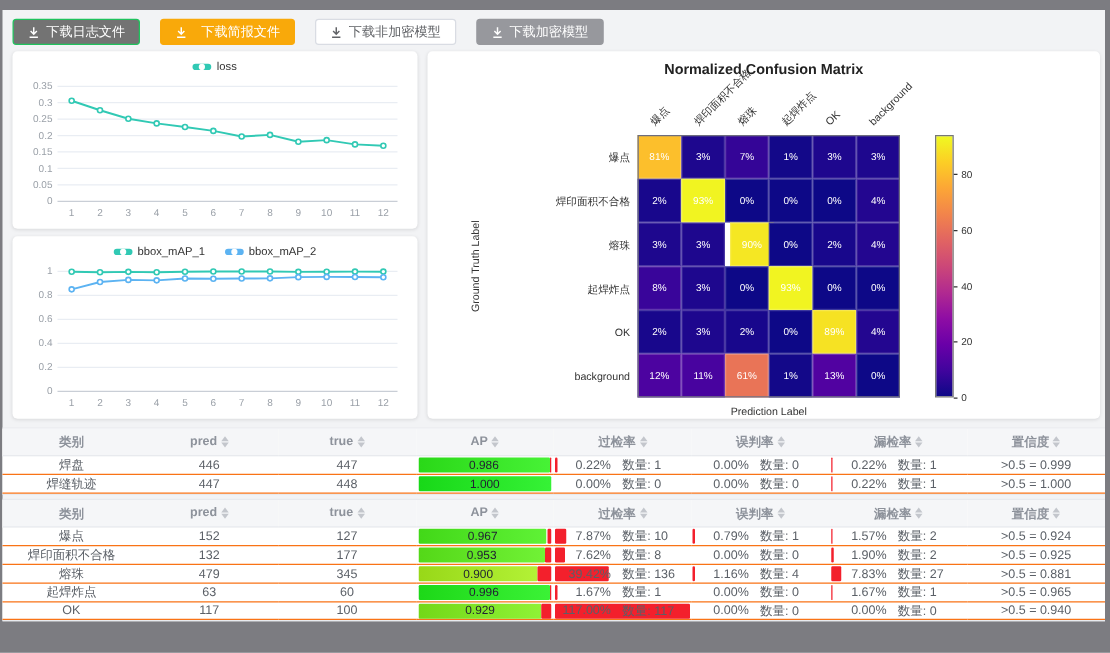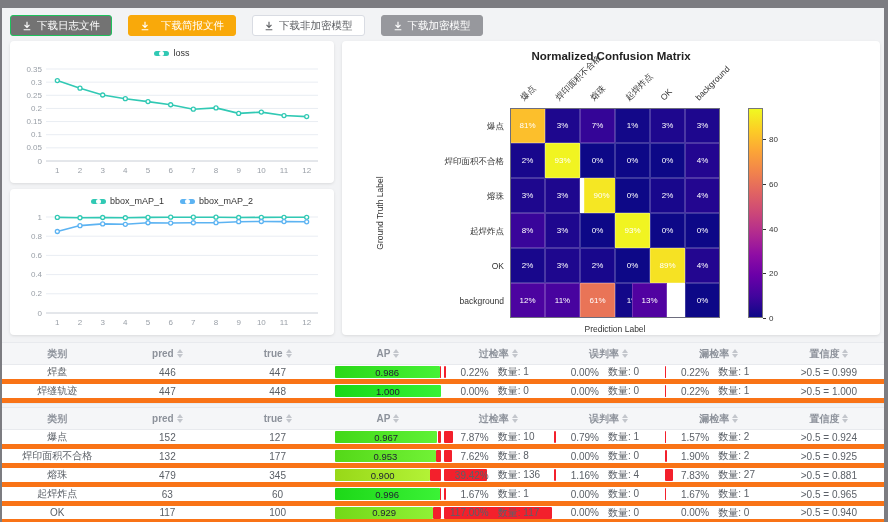--- a/index.html
+++ b/index.html
@@ -31,21 +31,21 @@
   .cb-tick{position:absolute;width:3px;height:1px;background:#333;}
   .cb-label{position:absolute;font-size:8px;color:#333;}
   .tables{margin-top:7px;display:flex;flex-direction:column;gap:3px;padding-right:0;}
   .table-wrap{background:#fff;border:1px solid #e8eaee;border-left:none;border-right:none;}
   table{width:100%;border-collapse:collapse;table-layout:fixed;background:#fff;}
   th{height:21px;font-size:10px;color:#8d929b;font-weight:bold;border-bottom:1px solid #e8eaee;background:#f5f6f8;padding:0;}
   .th-inner{display:flex;align-items:center;justify-content:center;gap:3px;}
   .carets{display:flex;flex-direction:column;gap:1px;}
   .caret-up{width:0;height:0;border-left:3px solid transparent;border-right:3px solid transparent;border-bottom:4px solid #c3c6cc;}
   .caret-down{width:0;height:0;border-left:3px solid transparent;border-right:3px solid transparent;border-top:4px solid #c3c6cc;}
-  td{height:13px;font-size:10px;color:#5b6067;text-align:center;border-bottom:5px solid #f97316;padding:0;margin-top:44px;}
+  td{height:13px;font-size:10px;color:#5b6067;text-align:center;border-bottom:1px solid #f97316;padding:0;margin-top:44px;}
   .ap-track{position:relative;height:12px;margin:0 2px;display:flex;align-items:flex-end;}
   .ap-bar{height:12px;display:flex;align-items:center;justify-content:center;font-size:9.5px;color:#223;border-radius:1px;}
   .ap-rem{height:12px;background:#f3202c;margin-left:auto;border-radius:1px;}
   .rate-track{position:relative;height:12px;margin:0 1px;}
   .rate-bar{position:absolute;left:0;top:0;height:100%;background:#f3202c;border-radius:1px;}
   .rate-text{position:relative;display:flex;justify-content:center;gap:9px;height:100%;align-items:center;}
   .rate-pct{width:46px;text-align:right;}
   .rate-qty{width:56px;text-align:left;}
 </style>
 </head>
@@ -244,21 +244,21 @@
           <div class="mat-cell" style="left: 168px; top: 186px; background: rgb(24, 7, 140);">2%</div>
           <div class="mat-cell" style="left: 203px; top: 186px; background: rgb(30, 7, 142);">3%</div>
           <div class="mat-cell" style="left: 238px; top: 186px; background: rgb(24, 7, 140);">2%</div>
           <div class="mat-cell" style="left: 273px; top: 186px; background: rgb(13, 8, 135);">0%</div>
           <div class="mat-cell" style="left: 308px; top: 186px; background: rgb(246, 226, 35);">89%</div>
           <div class="mat-cell" style="left: 343px; top: 186px; background: rgb(35, 6, 144);">4%</div>
           <div class="mat-cell" style="left: 168px; top: 221px; background: rgb(76, 3, 160);">12%</div>
           <div class="mat-cell" style="left: 203px; top: 221px; background: rgb(72, 3, 159);">11%</div>
           <div class="mat-cell" style="left: 238px; top: 221px; background: rgb(233, 116, 87);">61%</div>
           <div class="mat-cell" style="left: 273px; top: 221px; background: rgb(19, 8, 137);">1%</div>
-          <div class="mat-cell" style="left: 290px; top: 221px; background: rgb(81, 2, 161);">13%</div>
+          <div class="mat-cell" style="left: 308px; top: 221px; background: rgb(81, 2, 161);">13%</div>
           <div class="mat-cell" style="left: 343px; top: 221px; background: rgb(13, 8, 135);">0%</div>
           <div class="mat-frame" style="left: 168px; top: 46px; width: 210px; height: 210px;"></div>
           <div class="row-label" style="left: 0px; width: 162px; top: 59px;">爆点</div>
           <div class="col-label" style="left: 184px; top: 30px;">爆点</div>
           <div class="row-label" style="left: 0px; width: 162px; top: 94px;">焊印面积不合格</div>
           <div class="col-label" style="left: 219px; top: 30px;">焊印面积不合格</div>
           <div class="row-label" style="left: 0px; width: 162px; top: 129px;">熔珠</div>
           <div class="col-label" style="left: 254px; top: 30px;">熔珠</div>
           <div class="row-label" style="left: 0px; width: 162px; top: 164px;">起焊炸点</div>
           <div class="col-label" style="left: 289px; top: 30px;">起焊炸点</div>

